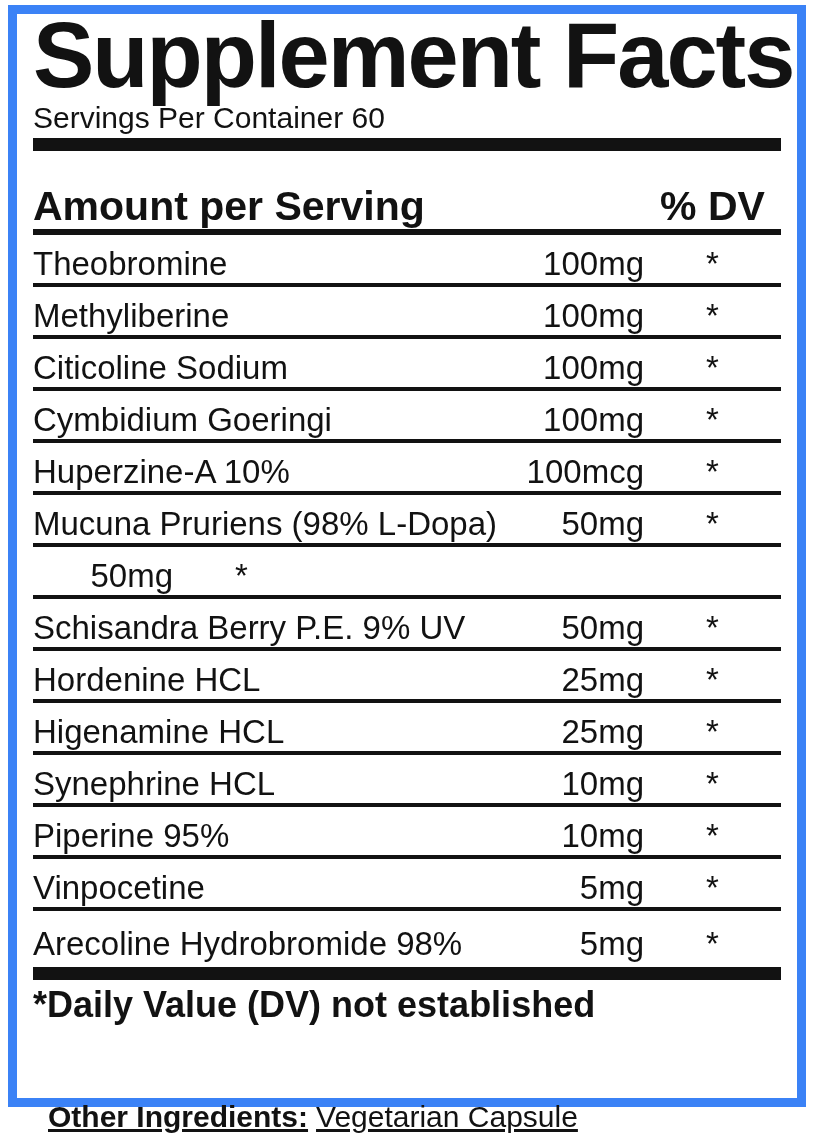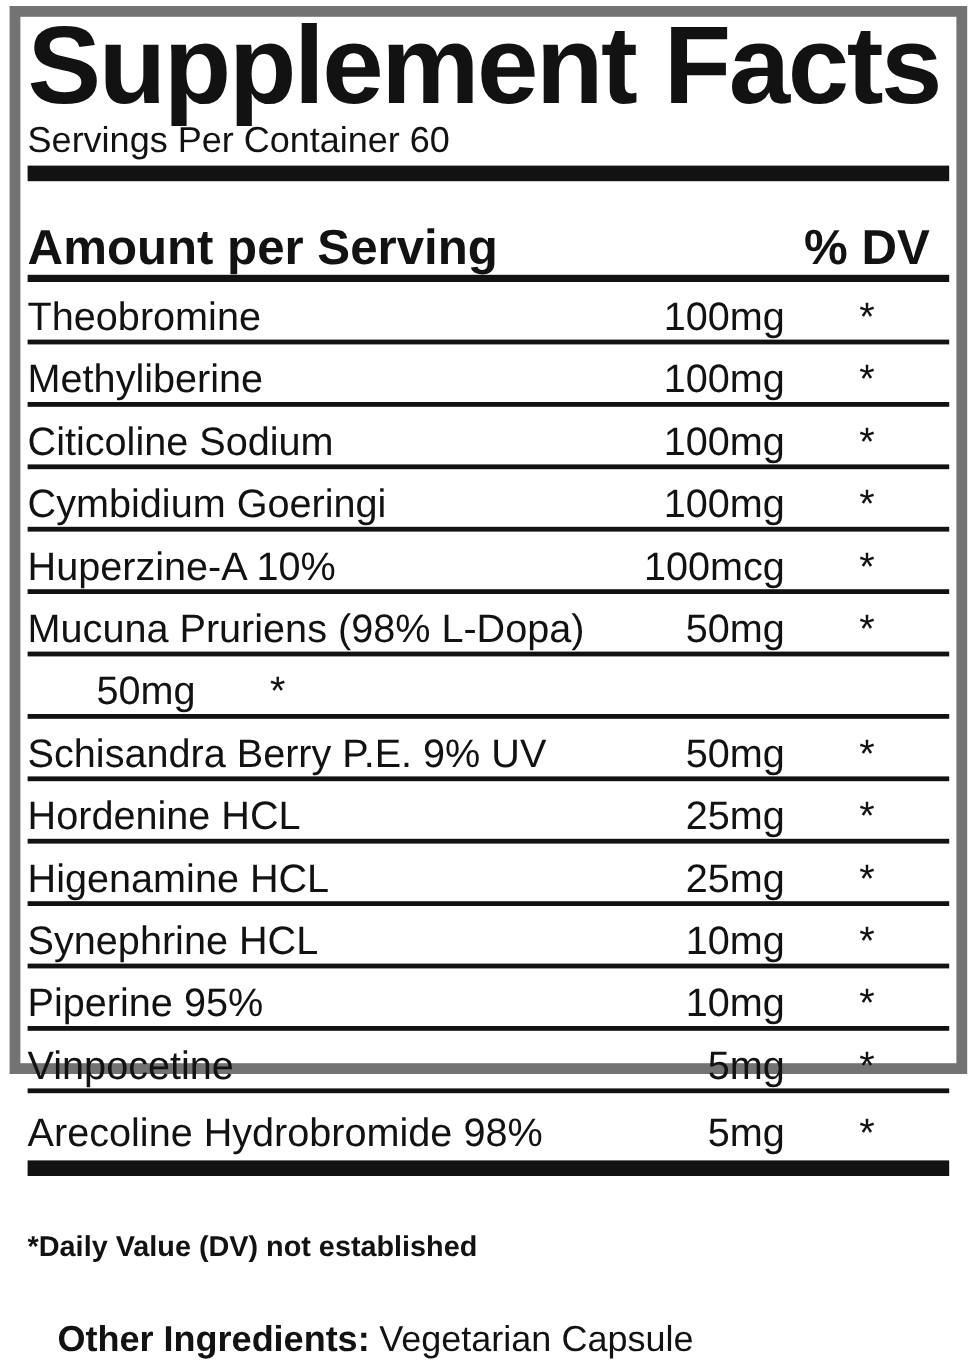--- a/index.html
+++ b/index.html
@@ -8,24 +8,24 @@
     width: 816px; height: 1141px;
     background: #ffffff;
     color: #121212;
     font-family: "Liberation Sans", sans-serif;
     position: relative;
     overflow: hidden;
   }
   .panel {
     position: absolute;
     left: 8px; top: 5px;
-    width: 798px; height: 890px;
-    border: 9px solid #737373;
+    width: 798px; height: 1102px;
+    border: 9px solid #3b82f6;
     background: #ffffff;
-    padding: 0 6px;
+    padding: 0 16px;
   }
   .title {
     font-weight: bold;
     font-size: 92px;
     line-height: 79px;
     letter-spacing: -2px;
     margin: 2px 0 0 0;
     white-space: nowrap;
   }
   .serving {
@@ -58,29 +58,29 @@
   }
   .row:not(:last-child) { border-bottom: 4px solid #121212; }
   .row .name { flex: 1; white-space: nowrap; }
   .row .amt { width: 140px; text-align: right; white-space: nowrap; }
   .row .dv { width: 137px; text-align: center; }
   .footnote {
     display: flex;
     align-items: center;
     height: 49px;
     font-weight: bold;
-    font-size: 24px;
-    margin-top: 35px;
+    font-size: 36px;
   }
   .other {
     position: absolute;
     left: 48px; top: 1100px;
     font-size: 30px;
     line-height: 33px;
     white-space: nowrap;
+    text-decoration: underline;
   }
   .other .b { font-weight: bold; margin-right: 8px; }
 </style>
 </head>
 <body>
 
 <div class="panel">
   <div class="title">Supplement Facts</div>
 
   <div class="serving">

